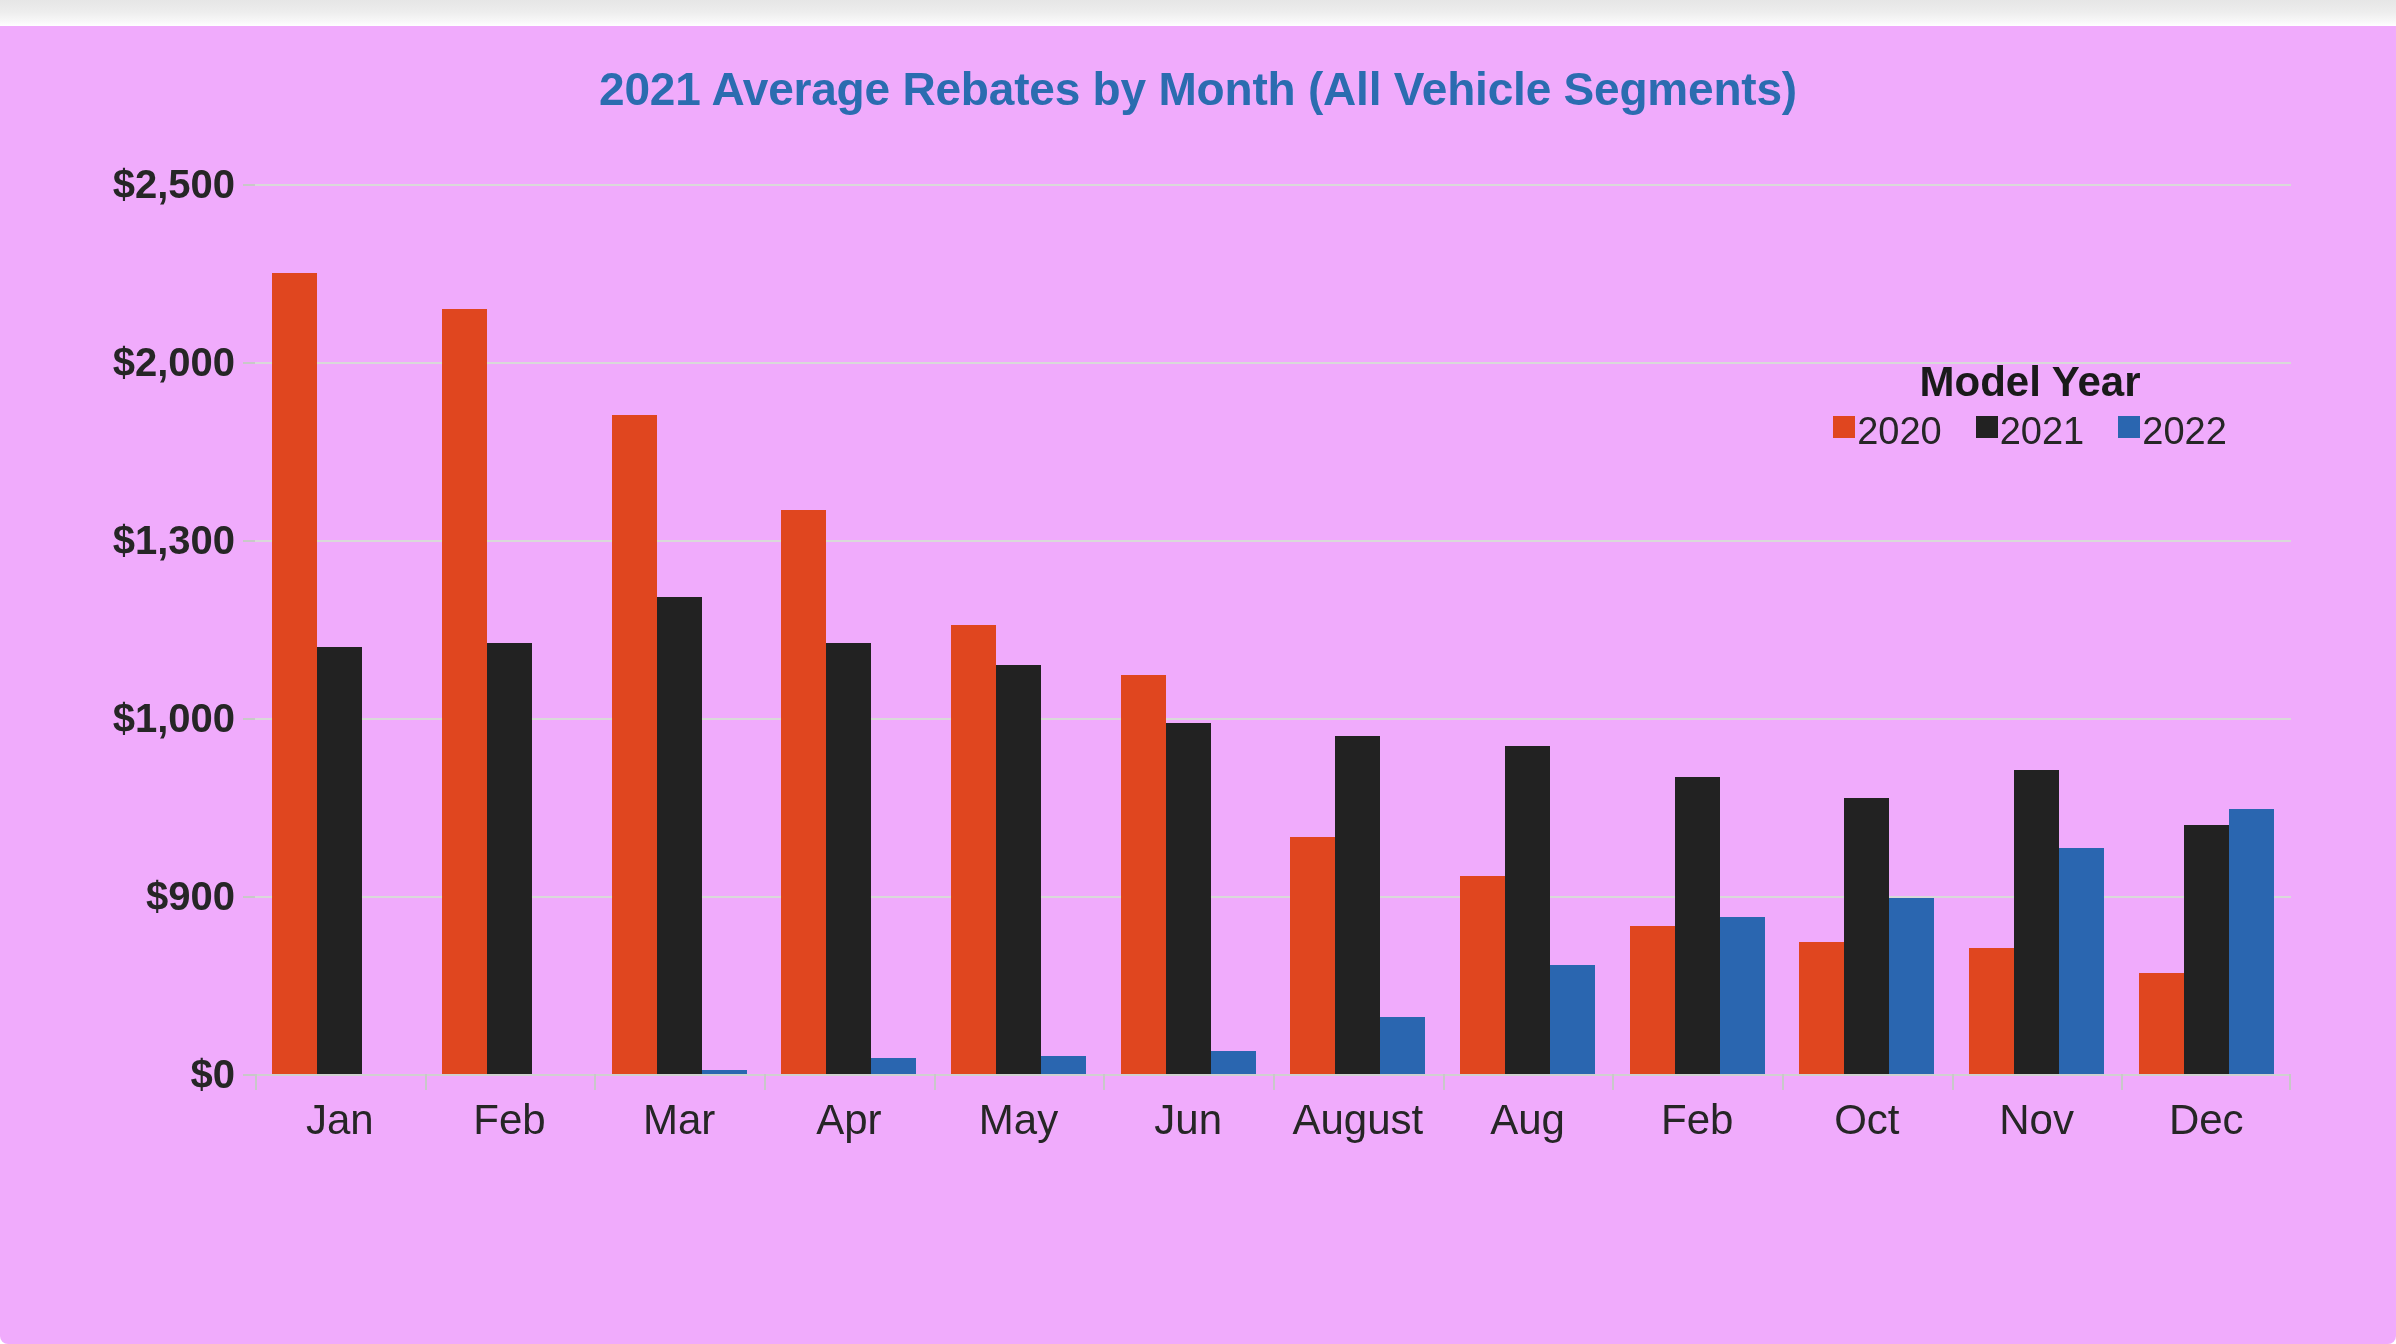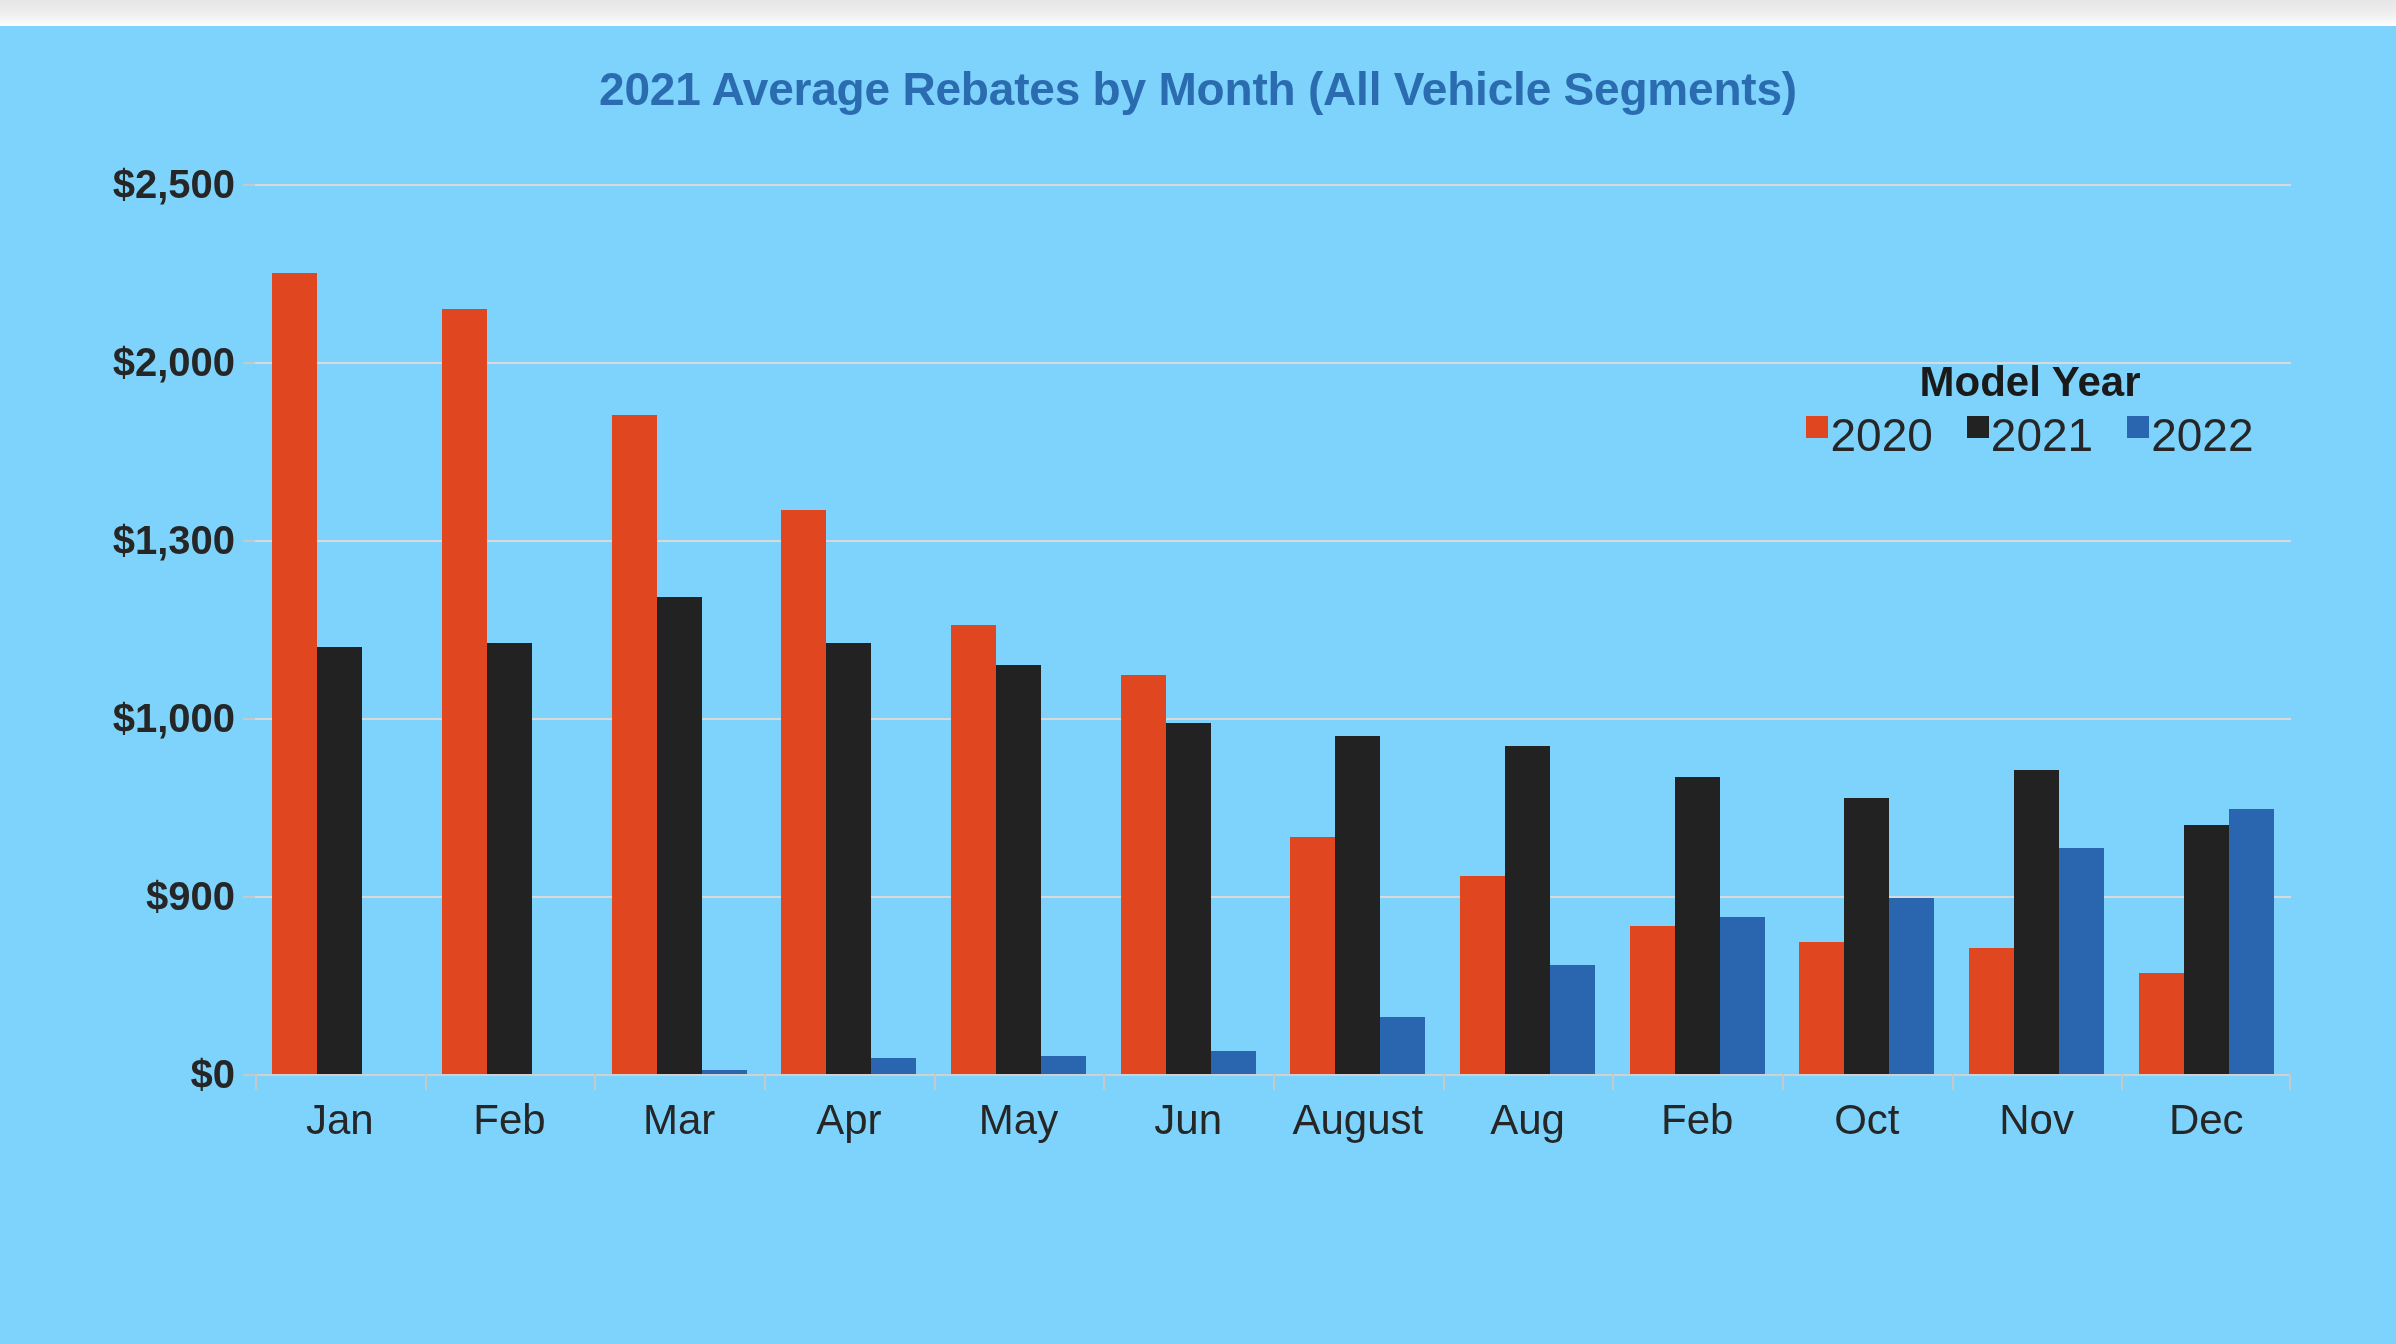--- a/index.html
+++ b/index.html
@@ -9,21 +9,22 @@
     height: 1344px;
     background: #ffffff;
     font-family: "Liberation Sans", sans-serif;
     overflow: hidden;
   }
 
   #app {
     position: relative;
     width: 2396px;
     height: 1344px;
-    background: #7dd3fc;
+    background: #f0abfc;
+    border-radius: 8px;
   }
 
   
   .top-band {
     position: absolute;
     top: 0; left: 0;
     width: 2396px;
     height: 26px;
     background: linear-gradient(to bottom, #e6e6e6 0%, #ededed 45%, #f7f7f7 80%, #ffffff 100%);
   }
@@ -182,21 +183,21 @@
     align-items: flex-start;
     gap: 2px;
   }
   .swatch {
     width: 22px;
     height: 22px;
     margin-top: 4px;
     flex: 0 0 auto;
   }
   .legend-label {
-    font-size: 46px;
+    font-size: 38px;
     color: #262626;
     line-height: 1;
     white-space: nowrap;
   }
 
   
   .footnote {
     position: absolute;
     top: 1212px;
     left: 0;

